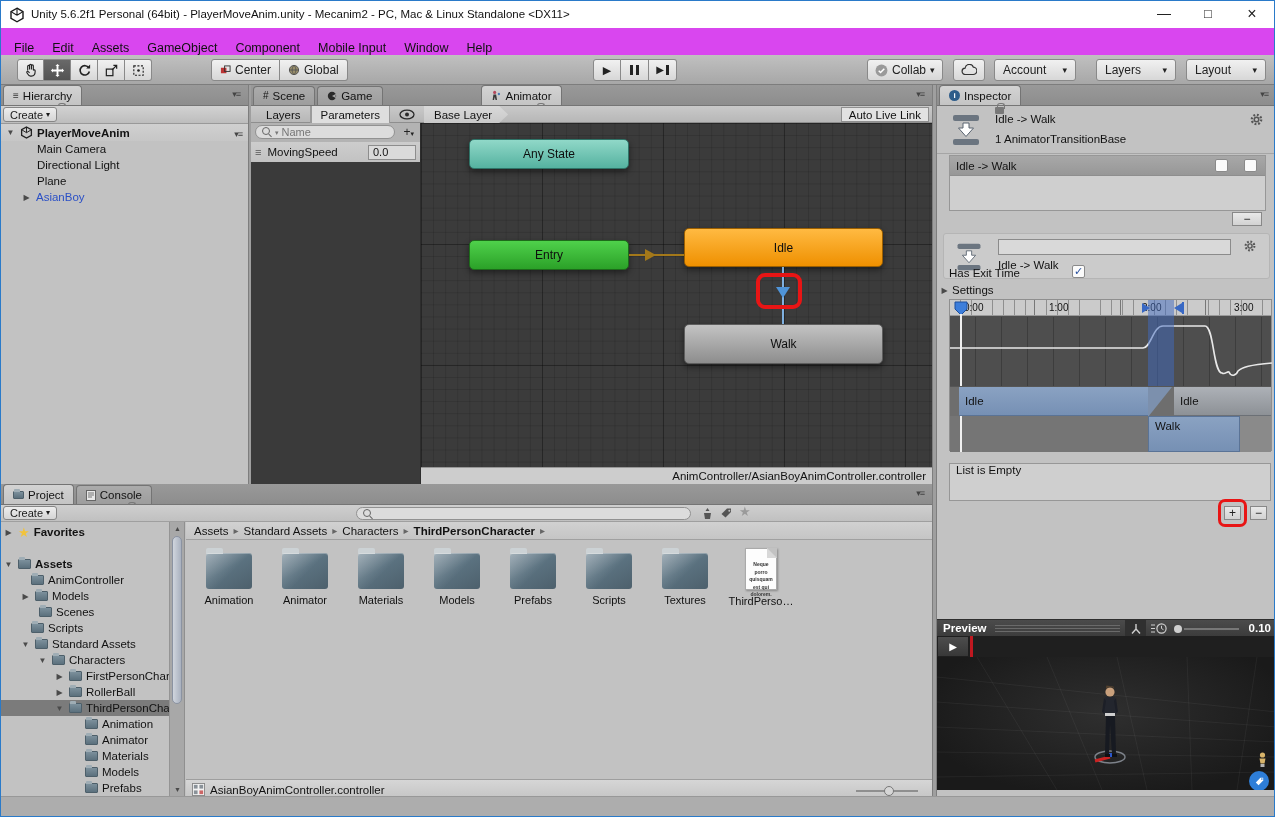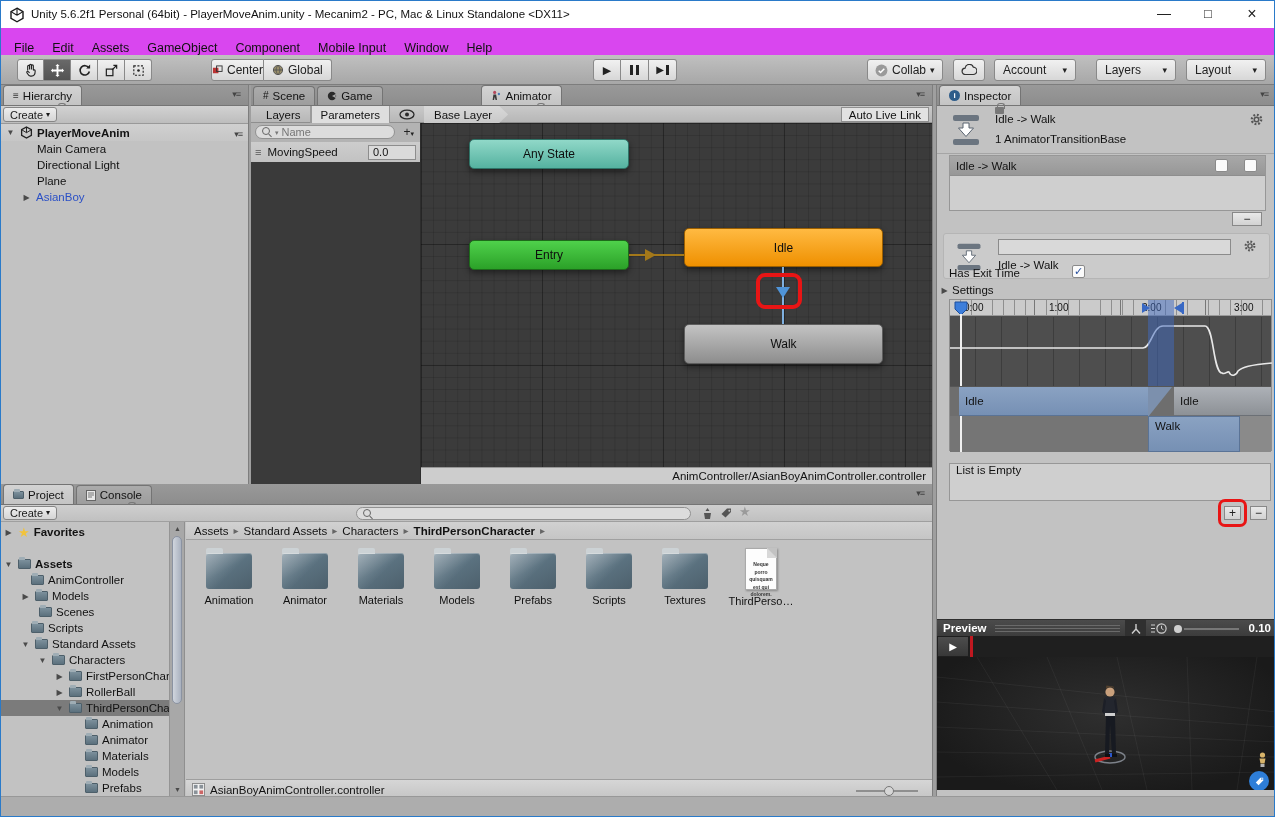--- a/index.html
+++ b/index.html
@@ -101,21 +101,21 @@
           </svg>
         </div>
       <div class="tbtn" style="width:27px;border-left:none;border-radius:0 3px 3px 0">
           <svg width="15" height="15" viewBox="0 0 16 16">
             <rect x="3" y="3" width="10" height="10" fill="none" stroke="#222" stroke-width="1.2" stroke-dasharray="2.2 1.6"></rect>
             <circle cx="8" cy="8" r="1.4" fill="#222"></circle>
           </svg>
         </div>
     </div>
     <div class="abs flex" style="left:210px;top:4px">
-      <div class="tbtn" style="padding:0 0;border-radius:3px 0 0 3px">
+      <div class="tbtn" style="padding:0 8px;border-radius:3px 0 0 3px">
           <svg width="11" height="11" viewBox="0 0 12 12" style="margin-right:4px">
             <rect x="1" y="3" width="6" height="6" fill="#b33"></rect>
             <rect x="5" y="1" width="6" height="6" fill="none" stroke="#333"></rect>
           </svg>
           <span>Center</span>
         </div>
       <div class="tbtn" style="padding:0 8px;border-left:none;border-radius:0 3px 3px 0">
           <svg width="12" height="12" viewBox="0 0 12 12" style="margin-right:4px">
             <circle cx="6" cy="6" r="4.6" fill="#9a8f6a" stroke="#555"></circle>
             <path d="M1.4 6h9.2M6 1.4c-2.5 2.5-2.5 6.7 0 9.2 2.5-2.5 2.5-6.7 0-9.2" fill="none" stroke="#555" stroke-width=".9"></path>

